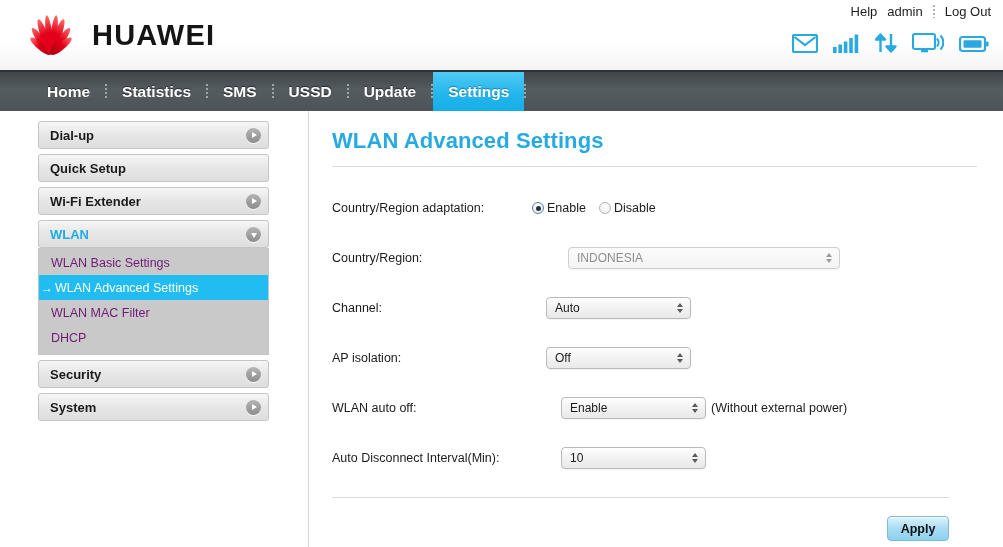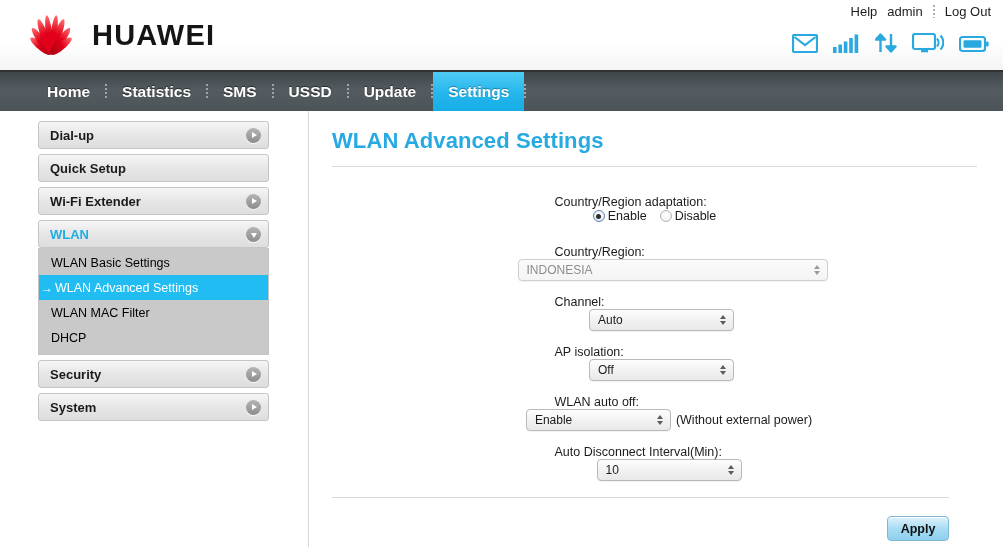--- a/index.html
+++ b/index.html
@@ -233,21 +233,21 @@
     border-right: 1px solid #c5c5c5;
     border-bottom: 1px solid #c5c5c5;
     padding: 2px 0 4px 0;
     margin-bottom: 5px;
   }
   .sb-subitem {
     height: 25px;
     display: flex;
     align-items: center;
     font-size: 12.5px;
-    color: #000000;
+    color: #701a75;
     padding-left: 12px;
     cursor: pointer;
     white-space: nowrap;
   }
   .sb-subitem.active {
     background: #21bdf2;
     color: #ffffff;
     padding-left: 0;
   }
   .sb-subitem.active .arrow {
@@ -277,21 +277,20 @@
     margin-top: 12px;
     width: 645px;
   }
 
   #form { margin-top: 28px; }
   .frow {
     display: flex;
     align-items: center;
     height: 26px;
     margin-bottom: 24px;
-    flex-direction: column;
   }
   .flabel {
     width: 200px;
     flex: none;
     font-size: 12.5px;
     color: #1b1b1b;
     white-space: nowrap;
   }
   .fctrl { display: flex; align-items: center; }
 
@@ -344,21 +343,21 @@
     cursor: pointer;
     white-space: nowrap;
     overflow: hidden;
   }
   .sel .stepper {
     position: absolute;
     right: 7px; top: 50%;
     transform: translateY(-50%);
   }
   .sel.w145 { width: 145px; }
-  .sel.w310 { width: 310px; }
+  .sel.w310 { width: 272px; }
   .sel.disabled {
     color: #8d8d8d;
     background: linear-gradient(to bottom, #fbfbfb 0%, #f4f4f4 100%);
     border-color: #cfcfcf;
   }
   .sel.disabled .stepper i.up { border-bottom-color: #9b9b9b; }
   .sel.disabled .stepper i.dn { border-top-color: #9b9b9b; }
 
   .hint {
     font-size: 12.5px;

